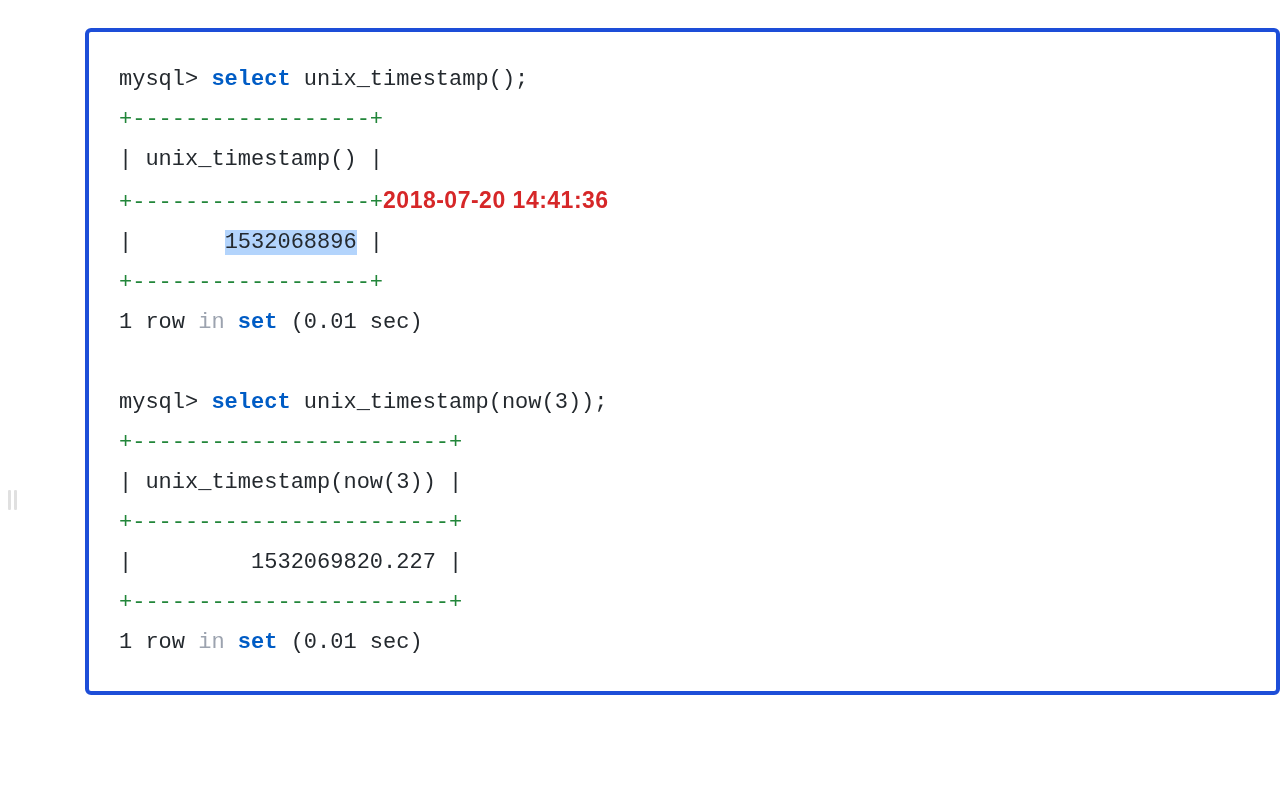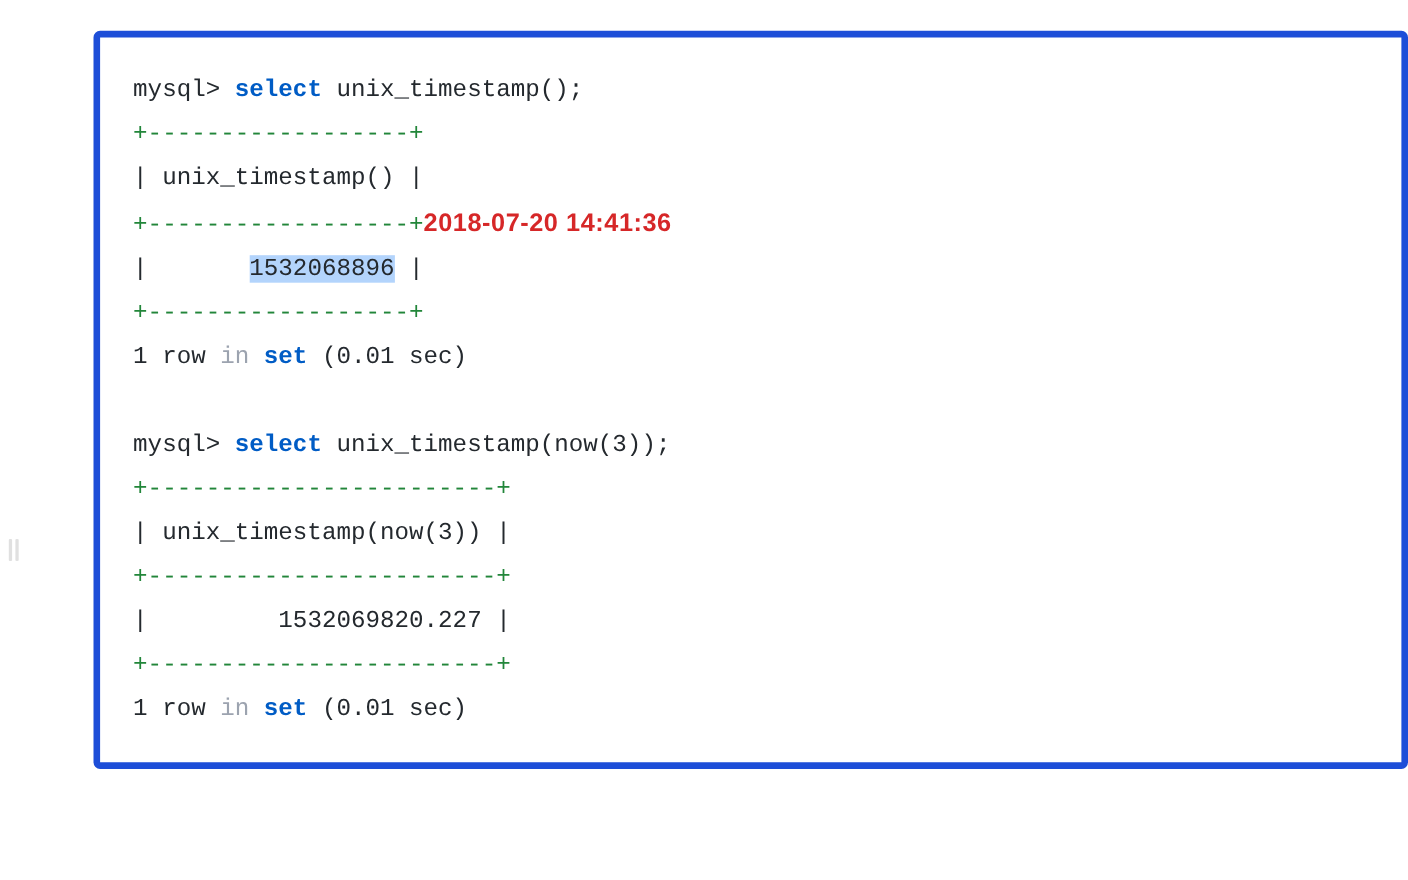--- a/index.html
+++ b/index.html
@@ -14,21 +14,21 @@
       position: relative;
       width: 1280px;
       height: 800px;
       overflow: hidden;
     }
     .code-container {
       position: absolute;
       left: 85px;
       top: 28px;
       right: 0;
-      border: 6px solid #1d4ed8;
+      border: 4px solid #1d4ed8;
       border-radius: 6px;
       padding: 28px 30px;
       background: #ffffff;
     }
     .code-block {
       font-family: "SFMono-Regular", Consolas, "Liberation Mono", Menlo, monospace;
       font-size: 22px;
       line-height: 40px;
       white-space: pre;
       color: #24292e;

